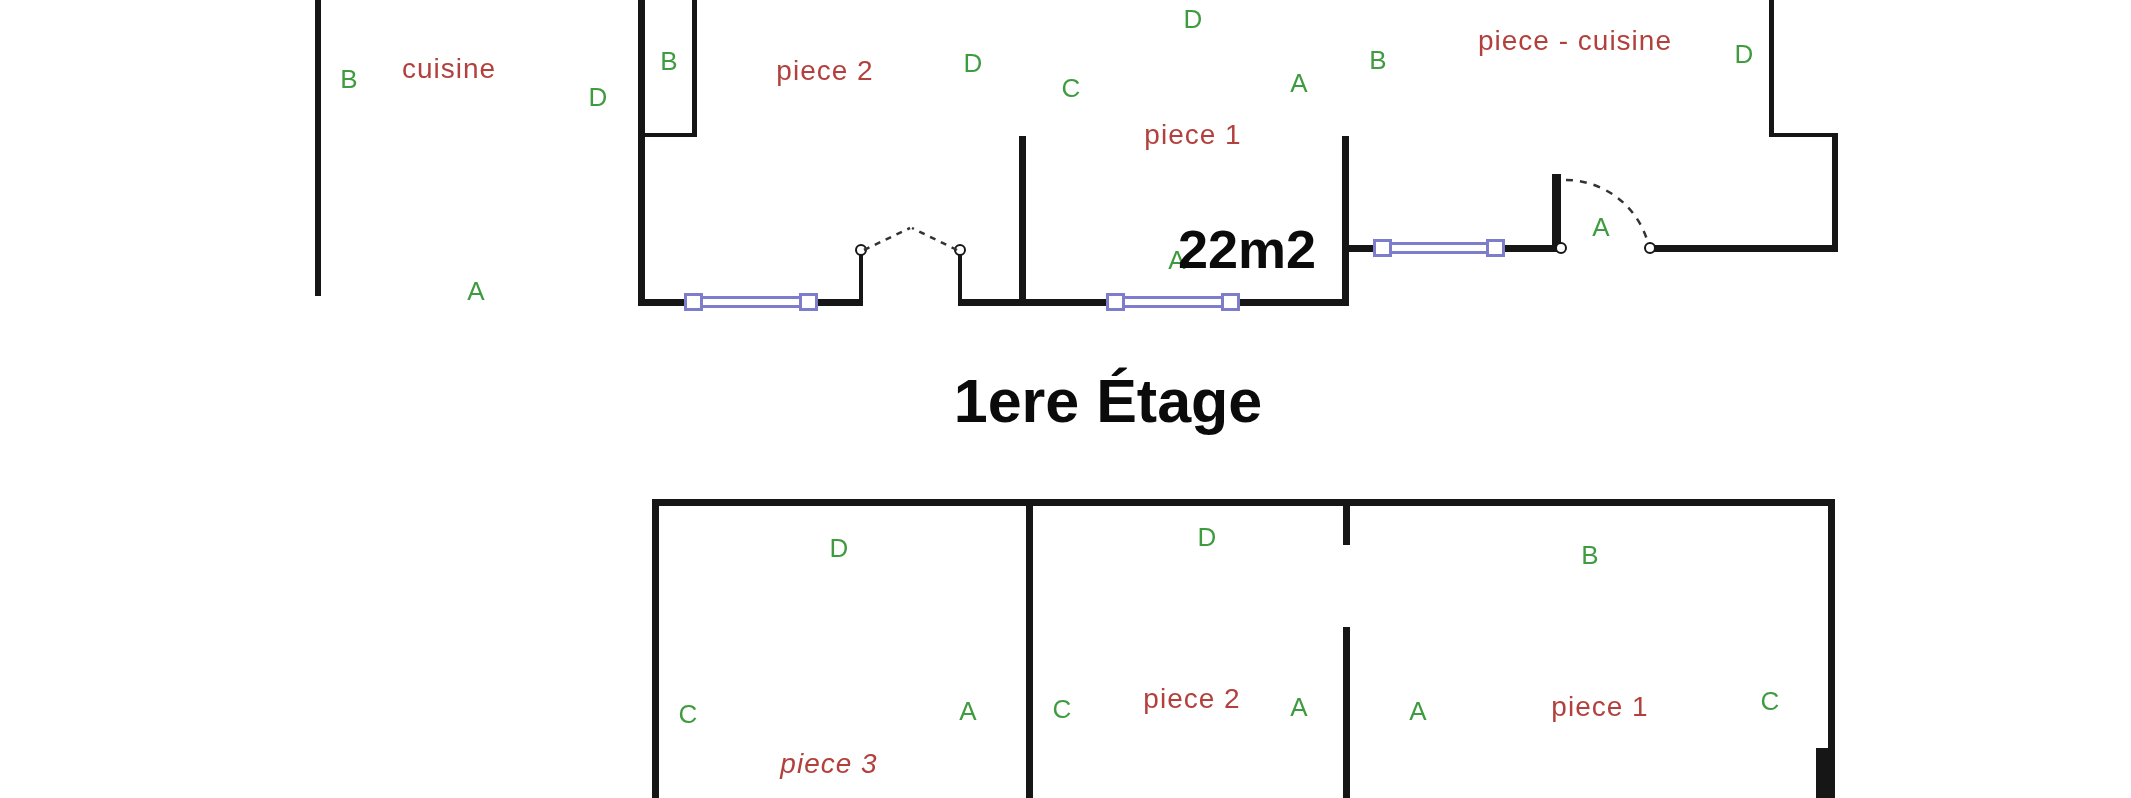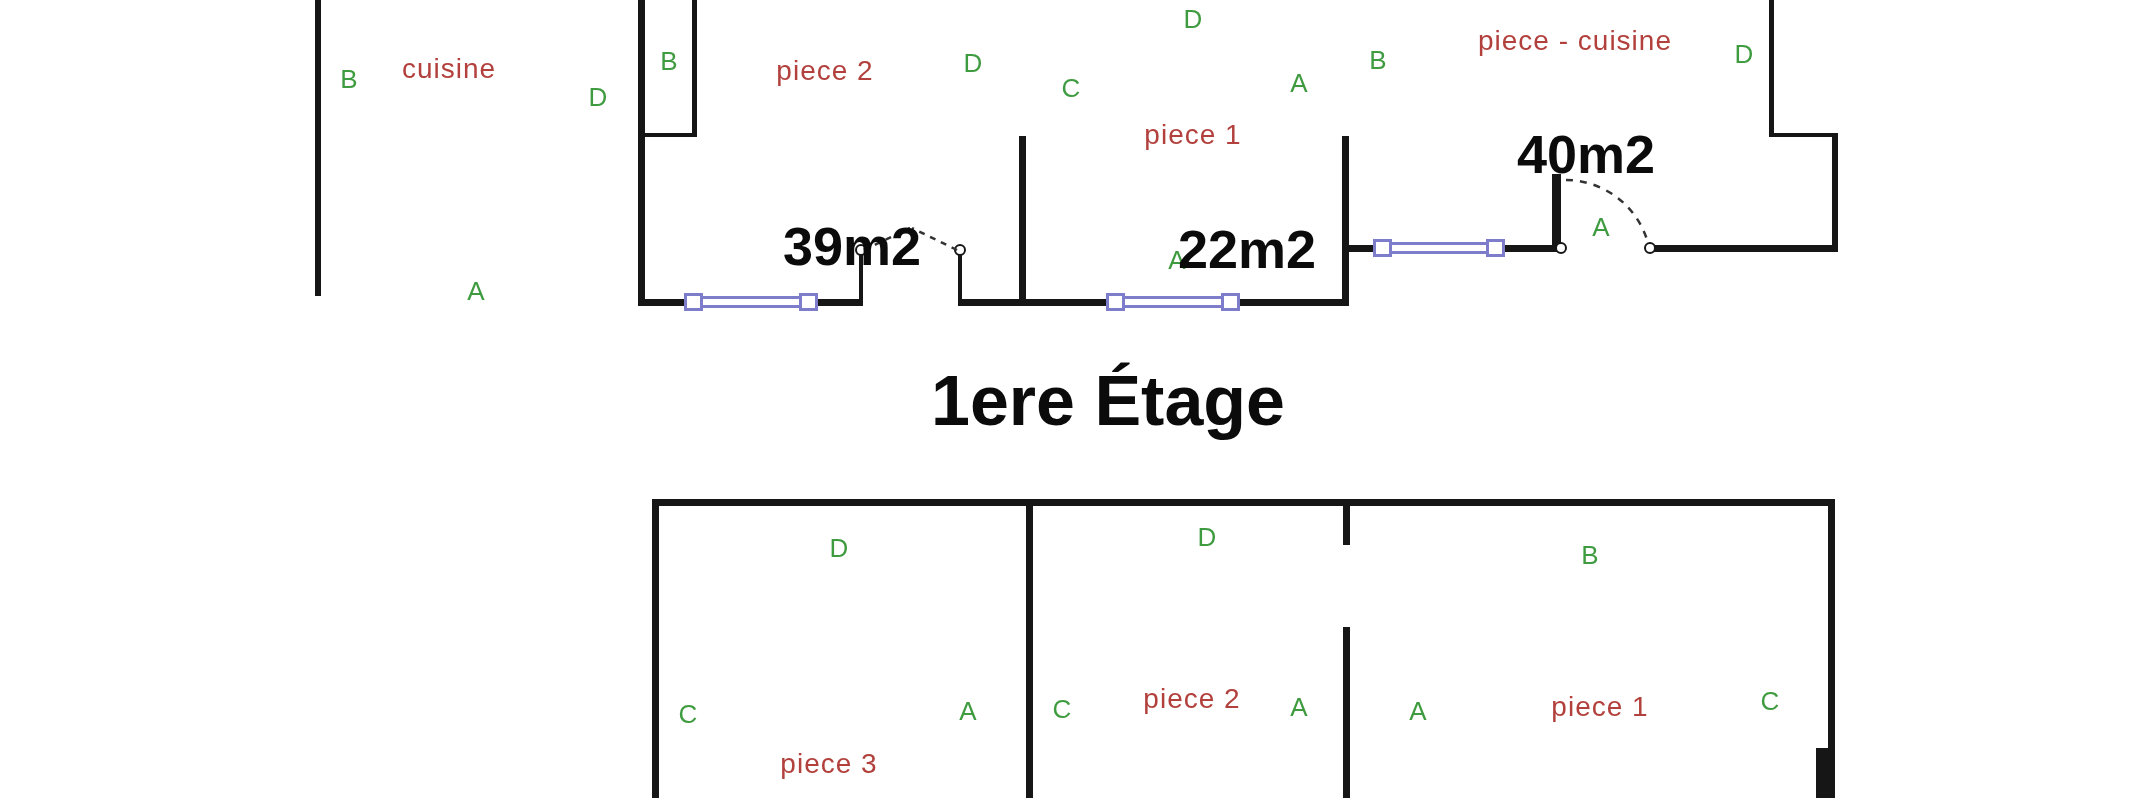--- a/index.html
+++ b/index.html
@@ -15,21 +15,21 @@
     width:2131px;height:798px;
     background:#ffffff;
     overflow:hidden;
     font-family:"Liberation Sans", sans-serif;
   }
   .wall{position:absolute;background:var(--wall);z-index:1;}
   .lbl{position:absolute;transform:translate(-50%,-50%);white-space:nowrap;z-index:5;line-height:1;}
   .letter{color:var(--green);font-size:26px;z-index:4;}
   .room{color:var(--red);font-size:28px;letter-spacing:1px;}
   .area{color:var(--ink);font-size:54px;font-weight:bold;z-index:6;}
-  .title{color:var(--ink);font-size:70px;font-weight:bold;z-index:6;}
+  .title{color:var(--ink);font-size:61px;font-weight:bold;z-index:6;}
   .window{position:absolute;height:18px;z-index:3;}
   .win-line{position:absolute;left:2px;right:2px;top:3px;height:6px;
     border-top:3px solid var(--win);border-bottom:3px solid var(--win);background:#fff;}
   .win-sq{position:absolute;top:0;width:13px;height:12px;border:3px solid var(--win);background:#fff;}
   .sq-l{left:-2px}.sq-r{right:-2px}
   #door-layer{position:absolute;left:0;top:0;z-index:2;}
 </style>
 </head>
 <body>
 
@@ -104,32 +104,30 @@
   <span class="lbl letter" style="left:1071px;top:88px;">C</span>
   <span class="lbl letter" style="left:1193px;top:19px;">D</span>
   <span class="lbl room" style="left:1193px;top:135px;">piece 1</span>
   <span class="lbl letter" style="left:1299px;top:83px;">A</span>
   <span class="lbl letter" style="left:1177px;top:260px;">A</span>
   <span class="lbl letter" style="left:1378px;top:60px;">B</span>
   <span class="lbl room" style="left:1575px;top:41px;">piece - cuisine</span>
   <span class="lbl letter" style="left:1744px;top:54px;">D</span>
   <span class="lbl letter" style="left:1601px;top:227px;">A</span>
 
-  <span class="lbl area" style="left:852px;top:246px;">39m2</span>
   <span class="lbl area" style="left:1204px;top:249px;margin-left:43px;">22m2</span>
-  <span class="lbl area" style="left:1586px;top:154px;">40m2</span>
 
   <span class="lbl title" style="left:1108px;top:401px;">1ere Étage</span>
 
   <span class="lbl letter" style="left:839px;top:548px;">D</span>
   <span class="lbl letter" style="left:1207px;top:537px;">D</span>
   <span class="lbl letter" style="left:1590px;top:555px;">B</span>
   <span class="lbl letter" style="left:688px;top:714px;">C</span>
   <span class="lbl letter" style="left:968px;top:711px;">A</span>
   <span class="lbl letter" style="left:1062px;top:709px;">C</span>
   <span class="lbl room" style="left:1192px;top:699px;">piece 2</span>
   <span class="lbl letter" style="left:1299px;top:707px;">A</span>
   <span class="lbl letter" style="left:1418px;top:711px;">A</span>
   <span class="lbl room" style="left:1600px;top:707px;">piece 1</span>
   <span class="lbl letter" style="left:1770px;top:701px;">C</span>
-  <span class="lbl room" style="left:829px;top:764px;">piece 3</span>
+  <span class="lbl room" style="left:829px;top:764px;font-style:italic;">piece 3</span>
 
 </div>
 
 </body></html>

